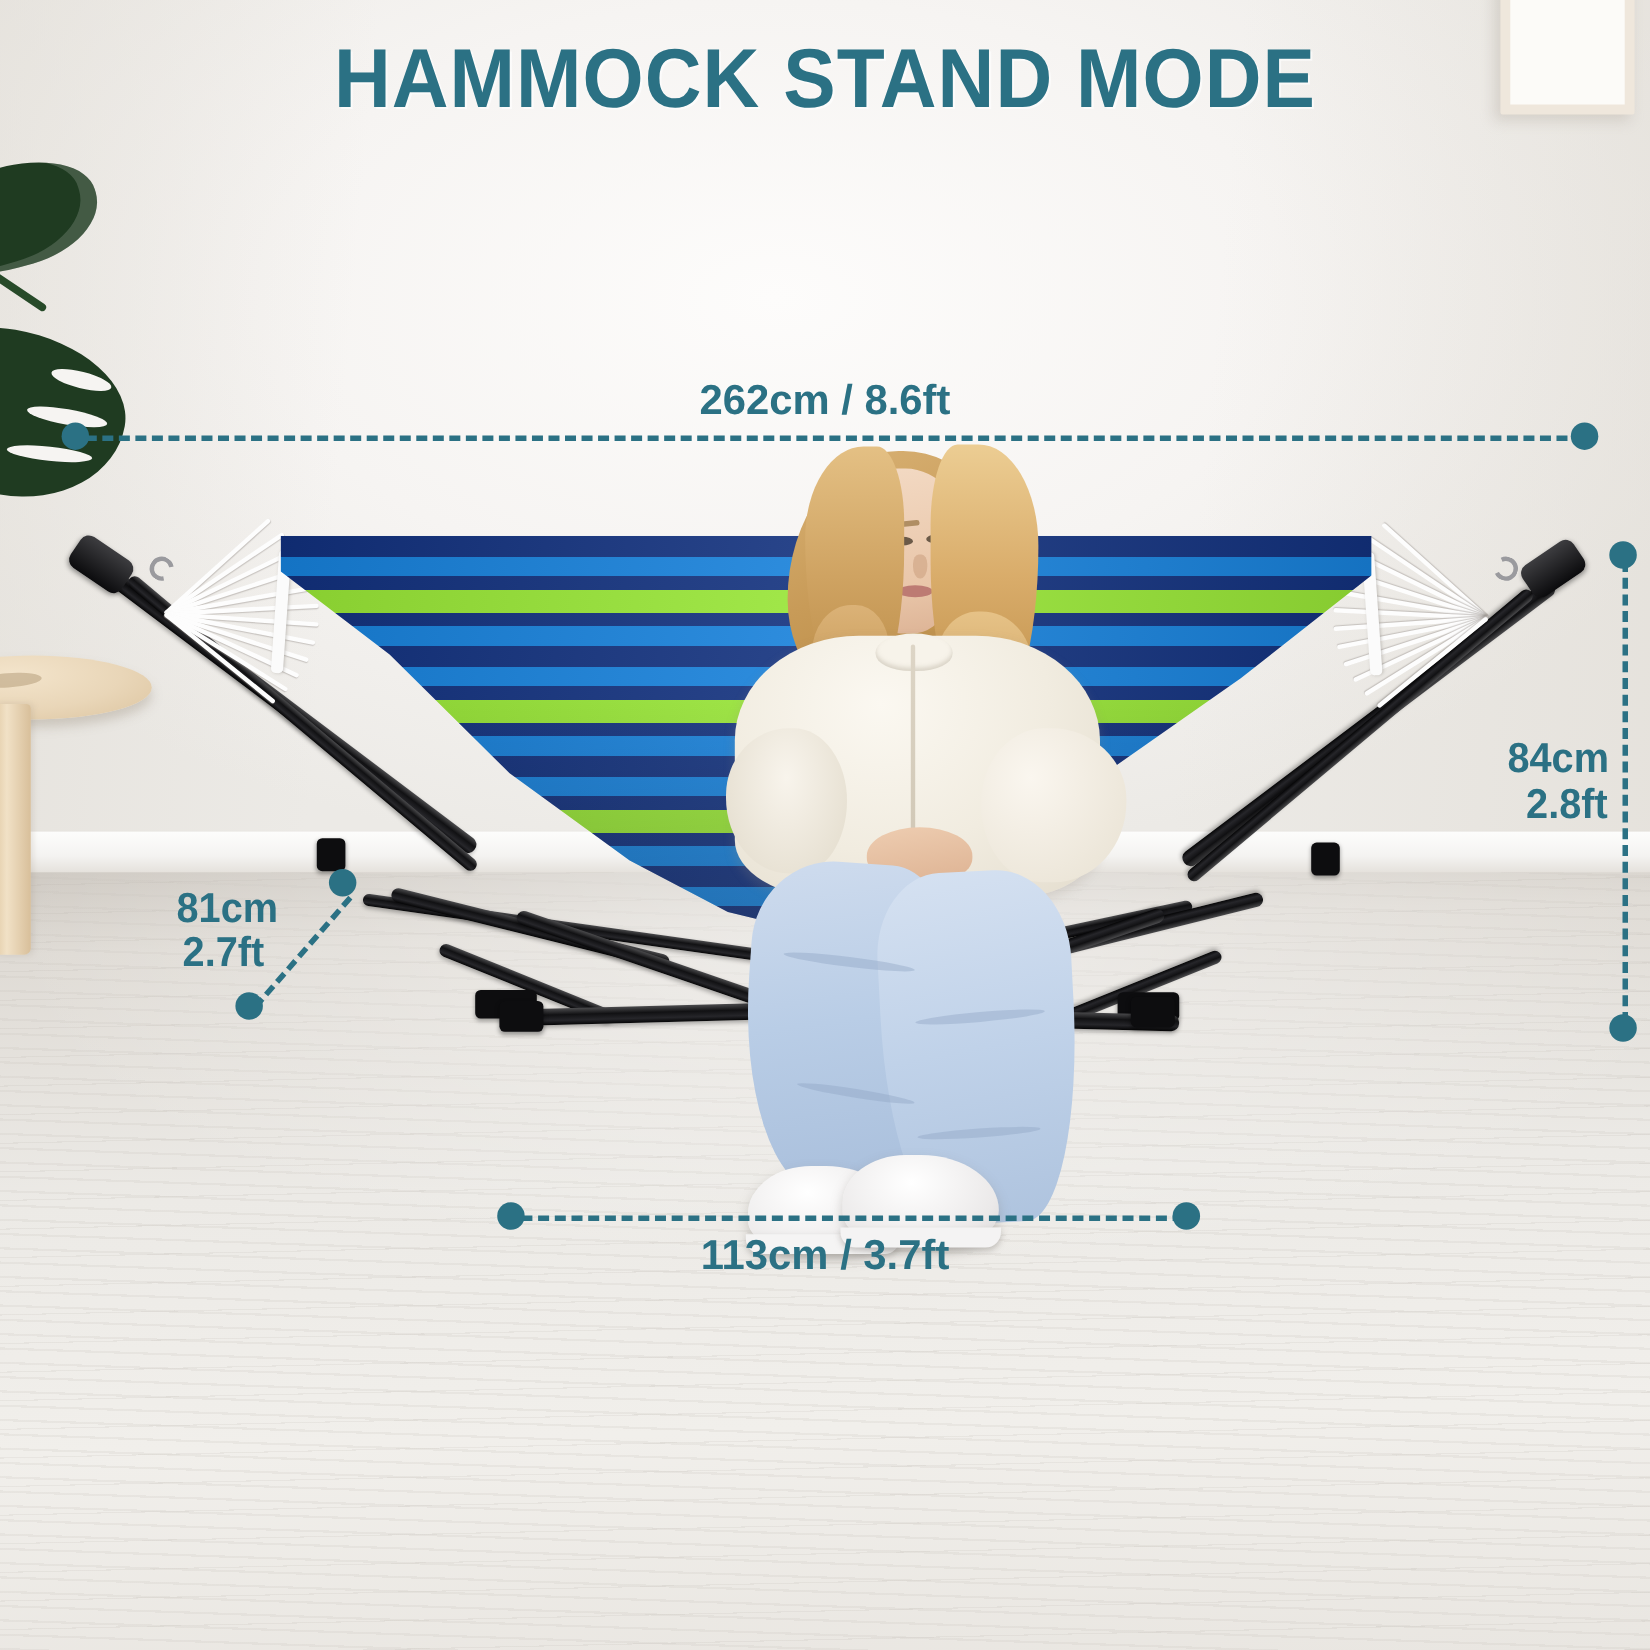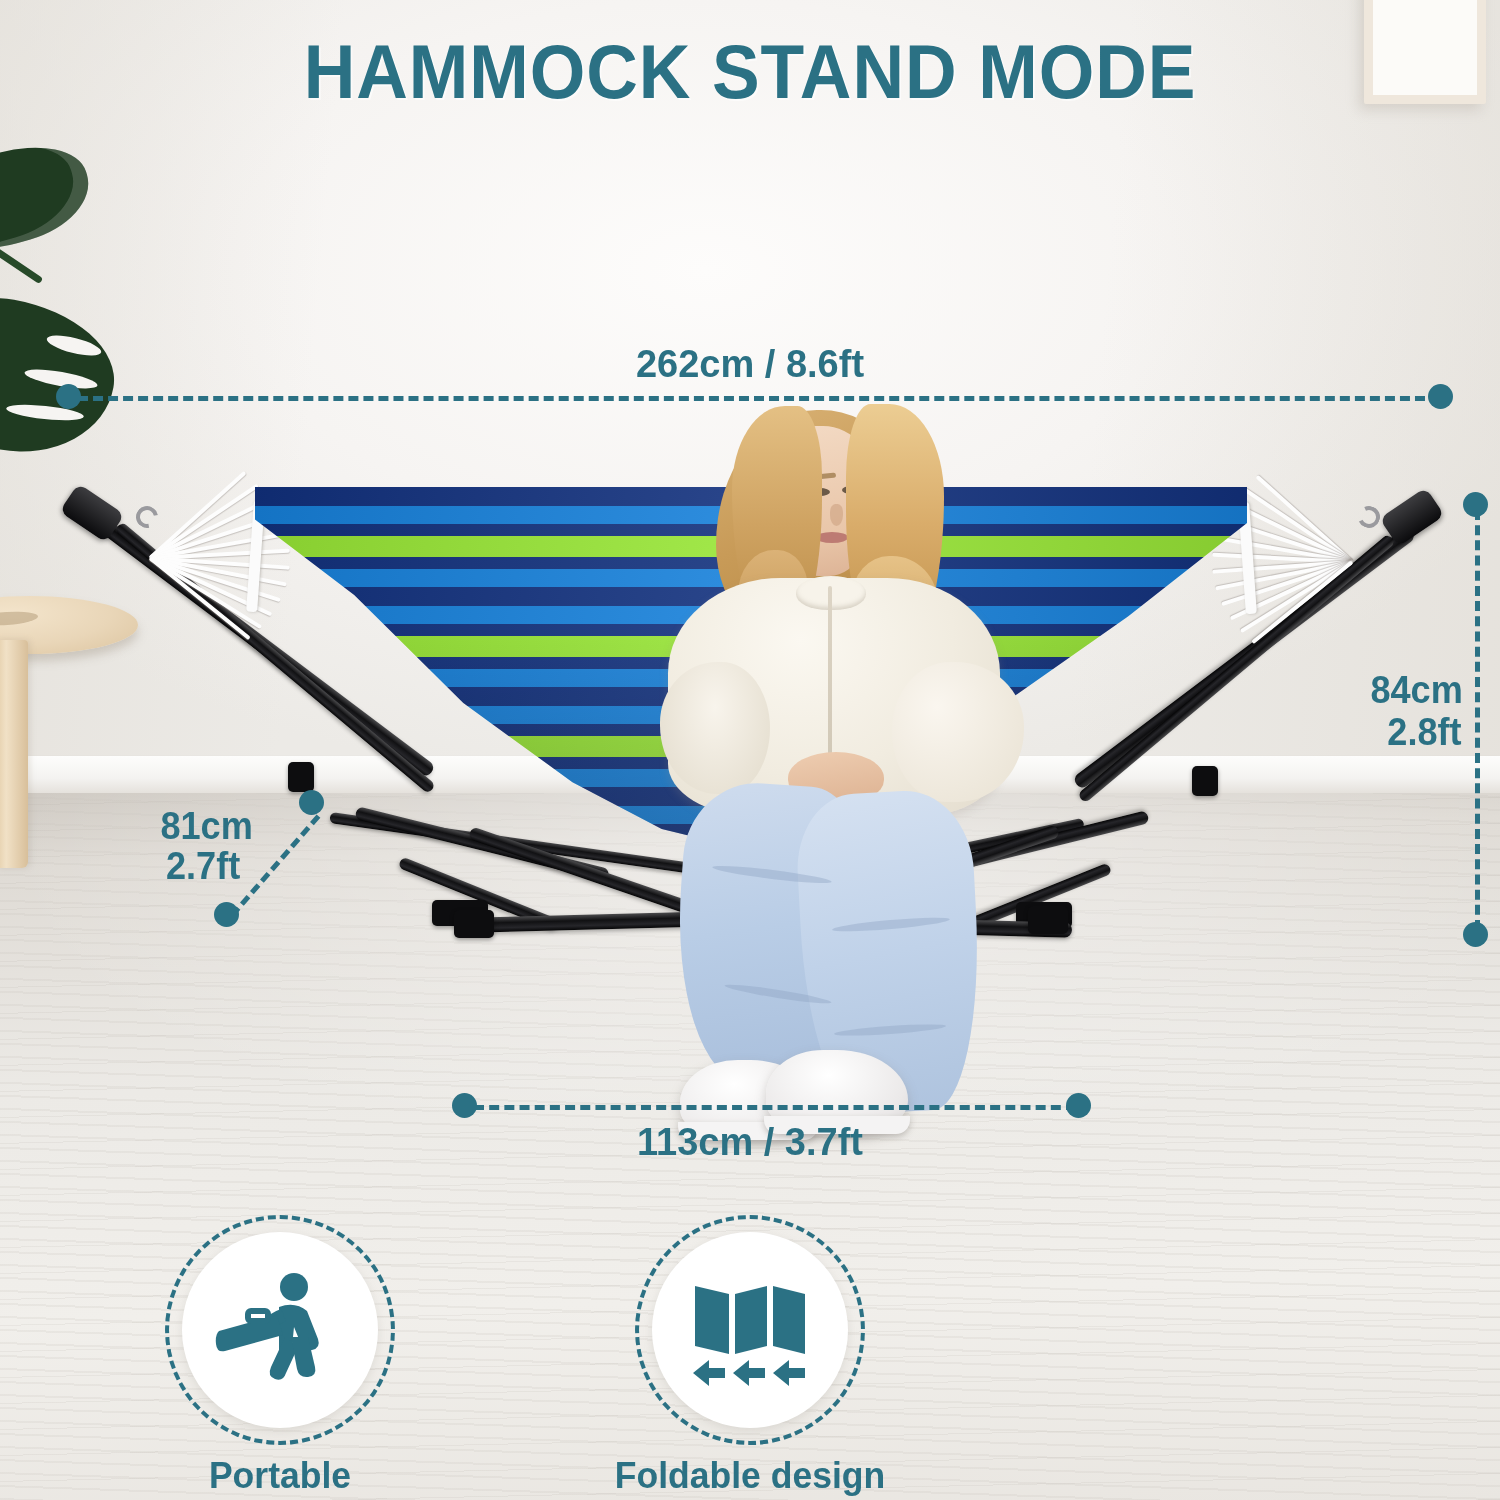--- a/index.html
+++ b/index.html
@@ -459,48 +459,15 @@
 <div class="dimlabel" style="left:158px; top:806px;">81cm</div>
 <div class="dimlabel" style="left:164px; top:846px;">2.7ft</div>
 
 <div class="dimline-h" style="left:474px; top:1105px; width:602px;"></div>
 <div class="dot" style="left:452px; top:1093px;"></div>
 <div class="dot" style="left:1066px; top:1093px;"></div>
 <div class="dimlabel" style="left:0; top:1122px; width:1500px; text-align:center; transform:none;">113cm / 3.7ft</div>
 
 <div id="features">
 
-  <div class="feat f1">
-    <div class="ring">
-      <div class="disc">
-        <svg width="130" height="118" viewBox="0 0 130 118">
-          <circle cx="79" cy="16" r="14" fill="#2b7184"></circle>
-          <path d="M64 36 q16 -6 28 4 l11 28 q3 9 -6 11 q-8 2 -11 -6 l-7 -17 l-3 30 l-12 -2 z" fill="#2b7184"></path>
-          <path d="M66 38 q-12 4 -20 14 q-5 6 1 10 q6 4 11 -2 q6 -7 13 -10 z" fill="#2b7184"></path>
-          <path d="M70 66 l-14 30 q-4 9 4 12 q8 3 11 -6 l12 -26 z" fill="#2b7184"></path>
-          <path d="M76 66 l6 32 q2 9 11 8 q9 -1 7 -10 l-7 -30 z" fill="#2b7184"></path>
-          <path d="M4 60 l58 -16 l6 20 l-58 16 q-8 2 -9 -7 q-1 -9 3 -13 z" fill="#2b7184"></path>
-          <rect x="33" y="40" width="20" height="10" rx="3" fill="none" stroke="#2b7184" stroke-width="6"></rect>
-        </svg>
-      </div>
-    </div>
-    <div class="feat-label">Portable</div>
-  </div>
-
-  <div class="feat f2">
-    <div class="ring">
-      <div class="disc">
-        <svg width="130" height="120" viewBox="0 0 130 120">
-          <path d="M10 16 L44 24 L44 84 L10 76 Z" fill="#2b7184"></path>
-          <path d="M50 24 L82 16 L82 76 L50 84 Z" fill="#2b7184"></path>
-          <path d="M88 16 L120 24 L120 84 L88 76 Z" fill="#2b7184"></path>
-          <g fill="#2b7184">
-            <path d="M8 103 l16 -13 v8 h16 v10 h-16 v8 z"></path>
-            <path d="M48 103 l16 -13 v8 h16 v10 h-16 v8 z"></path>
-            <path d="M88 103 l16 -13 v8 h16 v10 h-16 v8 z"></path>
-          </g>
-        </svg>
-      </div>
-    </div>
-    <div class="feat-label">Foldable design</div>
-  </div>
+
 
 </div>
 
 </body></html>

